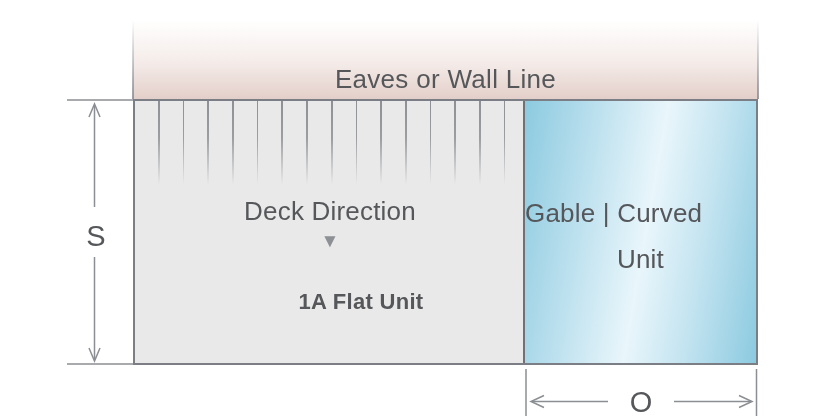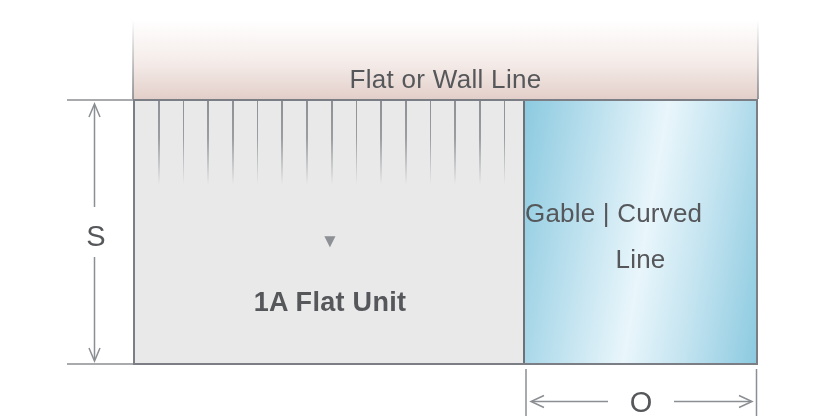--- a/index.html
+++ b/index.html
@@ -41,21 +41,21 @@
   .deck-direction-label {
     position:absolute; left:0; top:95px; width:390px; text-align:center;
     font-size:26px; line-height:30px; letter-spacing:0.2px;
   }
   .deck-arrow {
     position:absolute; left:0; top:129px; width:390px; text-align:center;
     font-size:19px; line-height:22px; color:var(--hatch-gray,#8d9094);
   }
   .deck-unit-label {
     position:absolute; left:0; top:185px; width:390px; text-align:center;
-    font-size:27px; line-height:32px; font-weight:bold; letter-spacing:0.3px;
+    font-size:22px; line-height:32px; font-weight:bold; letter-spacing:0.3px;padding-left:31px;
   }
 
   
   .gable-unit {
     position:absolute; right:0; top:0; height:100%; width:233px;
     box-sizing:border-box; border-left:2px solid #6e7277;
     background:linear-gradient(100deg,
       var(--gable-blue-edge,#8ccae0) 0%, #c2e3f0 30%,
       var(--gable-blue-light,#e9f6fb) 52%, #c2e3f0 74%,
       var(--gable-blue-edge,#8ccae0) 100%);
@@ -84,31 +84,32 @@
   }
 </style>
 </head>
 <body>
 
 <div class="stage">
 
   <div class="eaves-band">
     <div class="eaves-edge left"></div>
     <div class="eaves-edge right"></div>
-    <div class="eaves-label">Flat or Wall Line</div>
+    <div class="eaves-label">Eaves or Wall Line</div>
   </div>
 
   <div class="unit-box">
     <div class="hatch"></div>
+    <div class="deck-direction-label">Deck Direction</div>
     <div class="deck-arrow">▼</div>
     <div class="deck-unit-label">1A Flat Unit</div>
 
     <div class="gable-unit">
       <div class="gable-line1">Gable | Curved</div>
-      <div class="gable-line2">Line</div>
+      <div class="gable-line2">Unit</div>
     </div>
   </div>
 
   <svg class="dims" width="840" height="420" viewBox="0 0 840 420" aria-hidden="true">
 
     <line x1="67" y1="100" x2="133" y2="100"></line>
     <line x1="67" y1="364" x2="133" y2="364"></line>
     <line x1="94.5" y1="105" x2="94.5" y2="207"></line>
     <polyline points="89,117 94.5,104 100,117"></polyline>
     <line x1="94.5" y1="257" x2="94.5" y2="360"></line>

